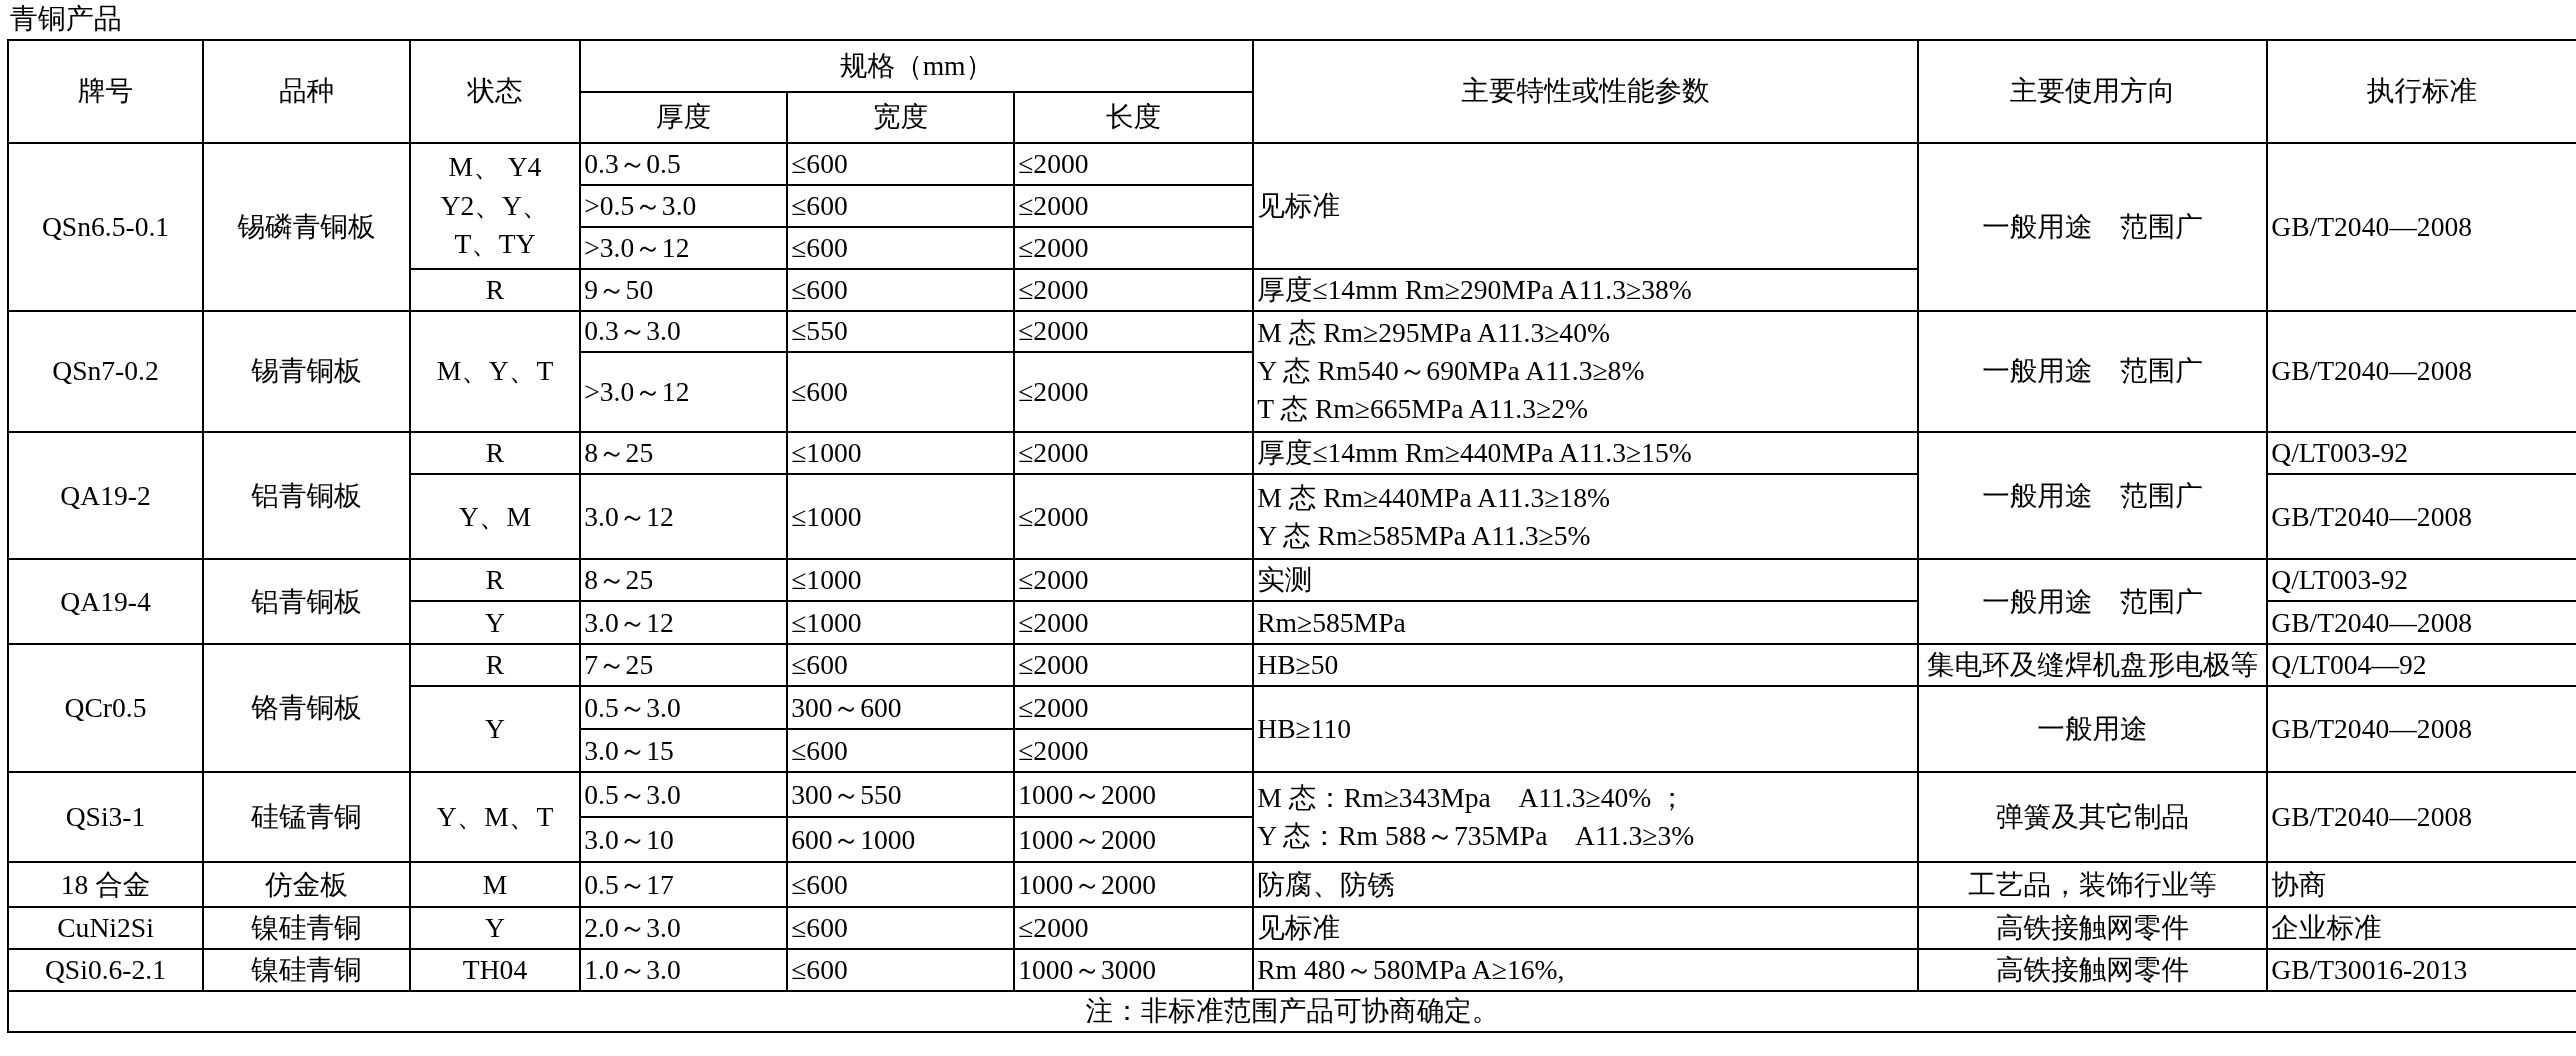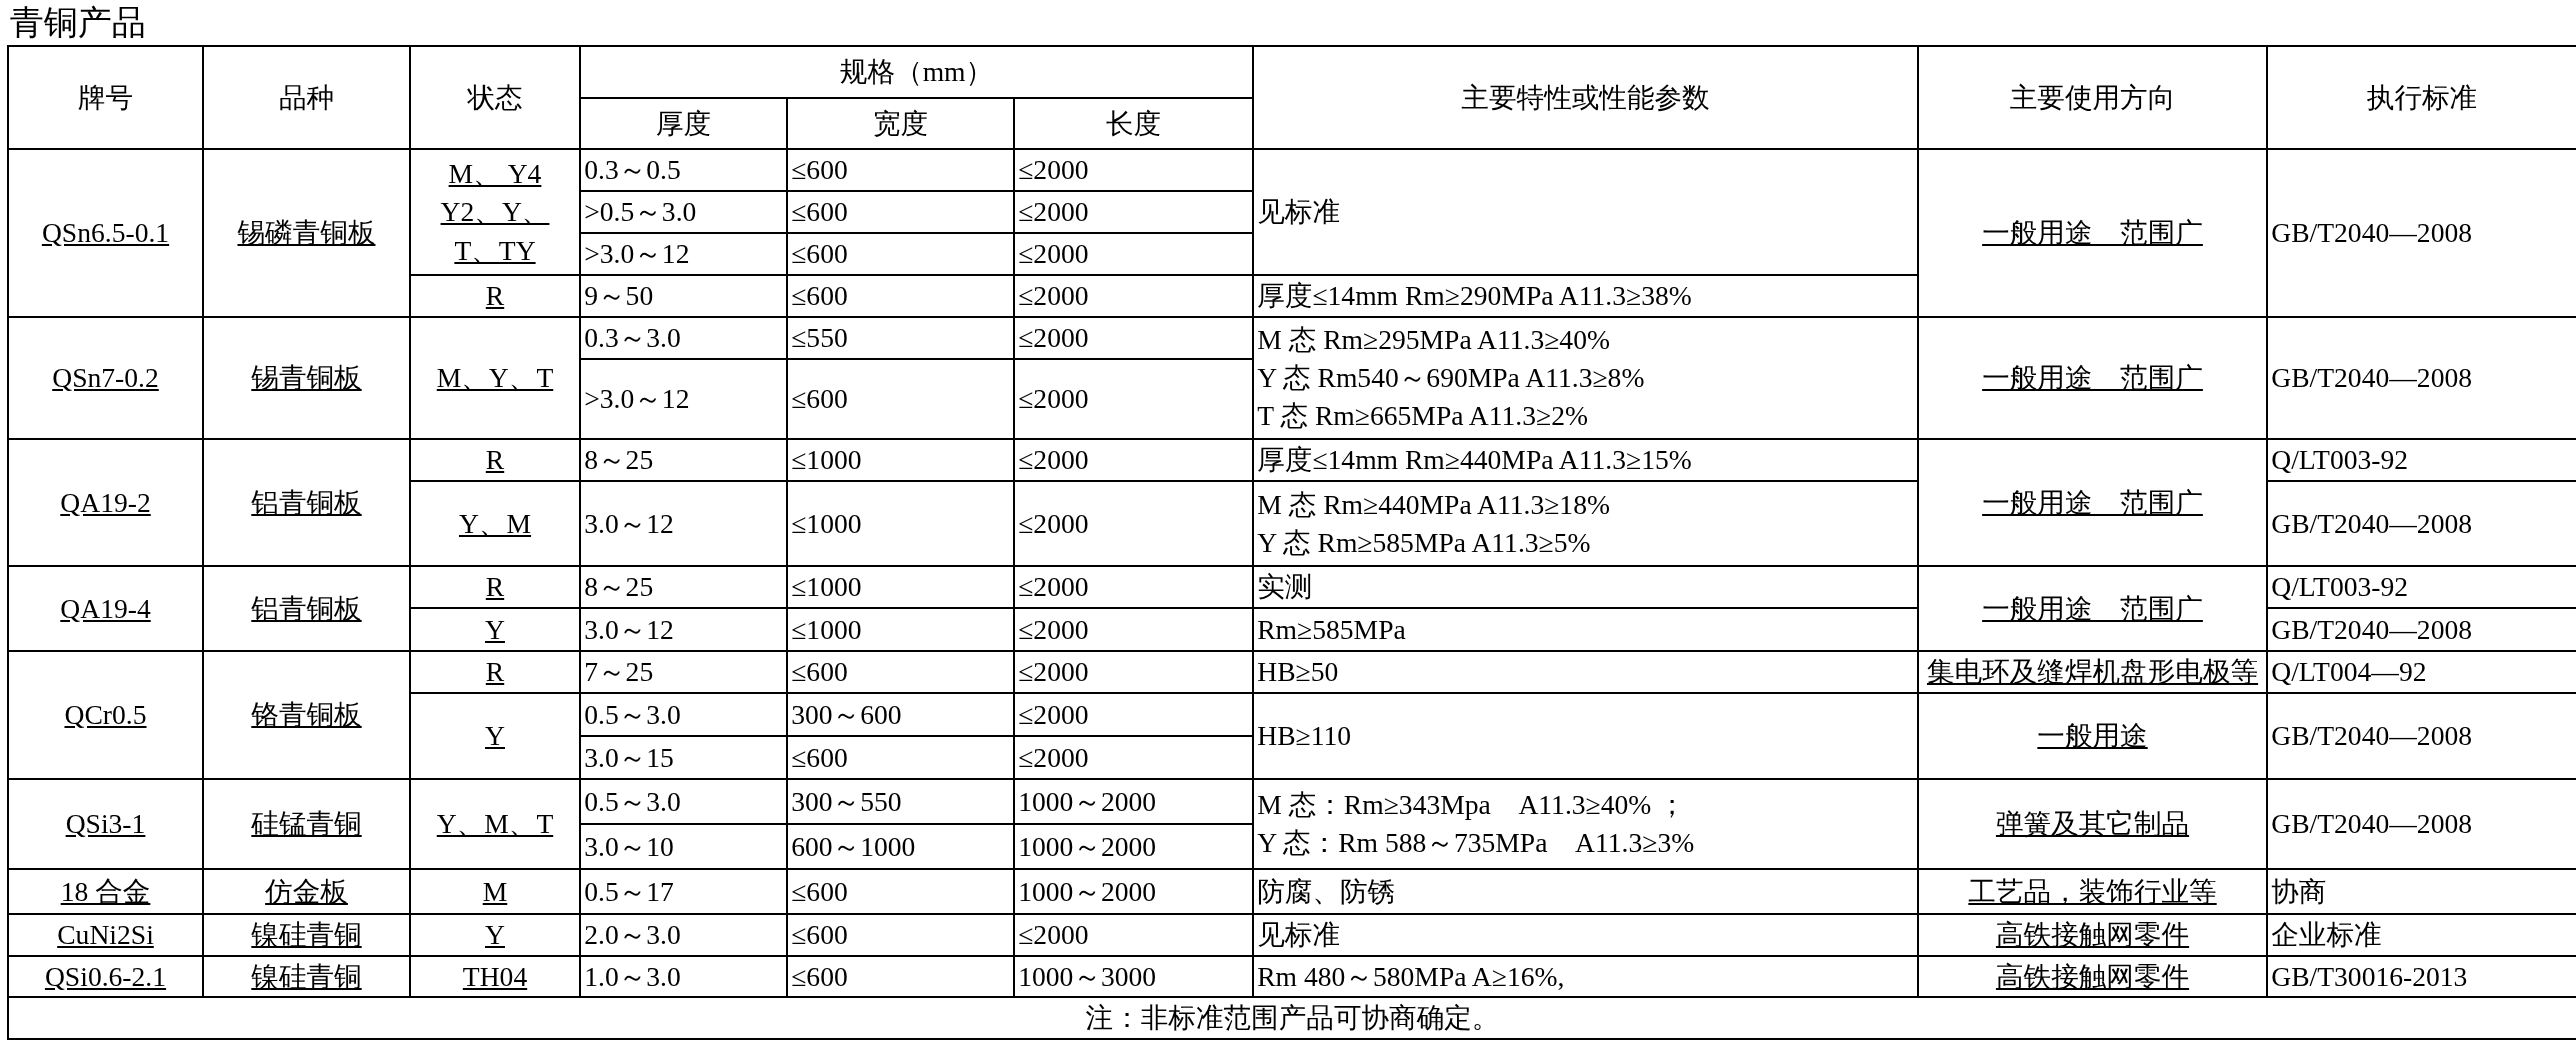--- a/index.html
+++ b/index.html
@@ -2,42 +2,42 @@
 <html style="font-size:13px"><head>
 <meta charset="utf-8">
 <style>
   html,body { margin:0; padding:0; background:#ffffff; }
   body {
     width: 2576px; height: 1056px;
     font-family: "Liberation Serif", "DejaVu Serif", serif;
     color:#000;
   }
   .page-title {
-    font-size: 34px;
+    font-size: 28px;
     padding: 3.2px 0 3.2px 9.7px;
     line-height: 1.15;
   }
   table.spec {
     border-collapse: collapse;
     table-layout: fixed;
     width: 2570px;
     margin-left: 7px;
     border: 1px solid #1d4ed8;
   }
   table.spec th, table.spec td {
     border: 2.4px solid #000;
     font-size: 27.6px;
     font-weight: normal;
     line-height: 1.38;
     vertical-align: middle;
     overflow: hidden;
     padding: 0.8px 3.2px;
   }
   th { text-align: center; }
-  td.c { text-align: center; text-decoration: underline; }
+  td.c { text-align: center; }
   td.l { text-align: left; padding-left: 4.9px; }
   .pre { white-space: pre-line; }
   td.note-cell { text-align: center; padding-left: 6.5px; }
 </style>
 </head>
 <body>
 
 <div class="page-title">青铜产品</div>
 
 <table class="spec">

